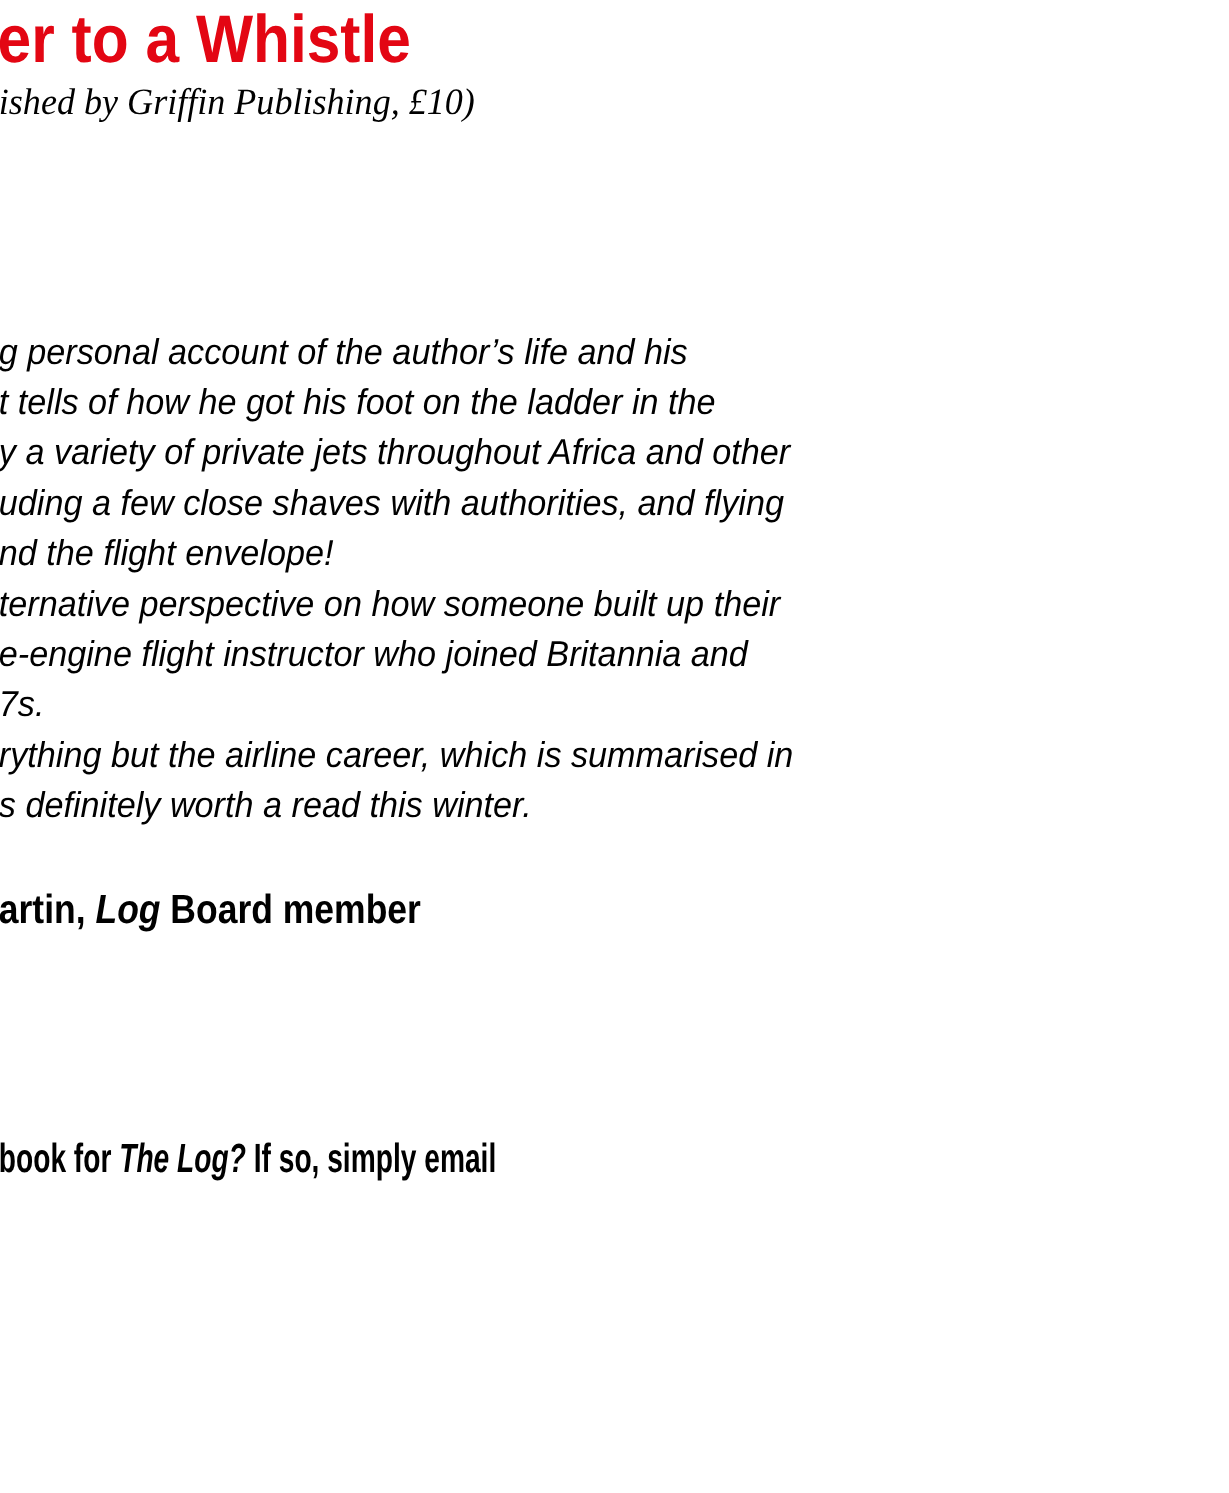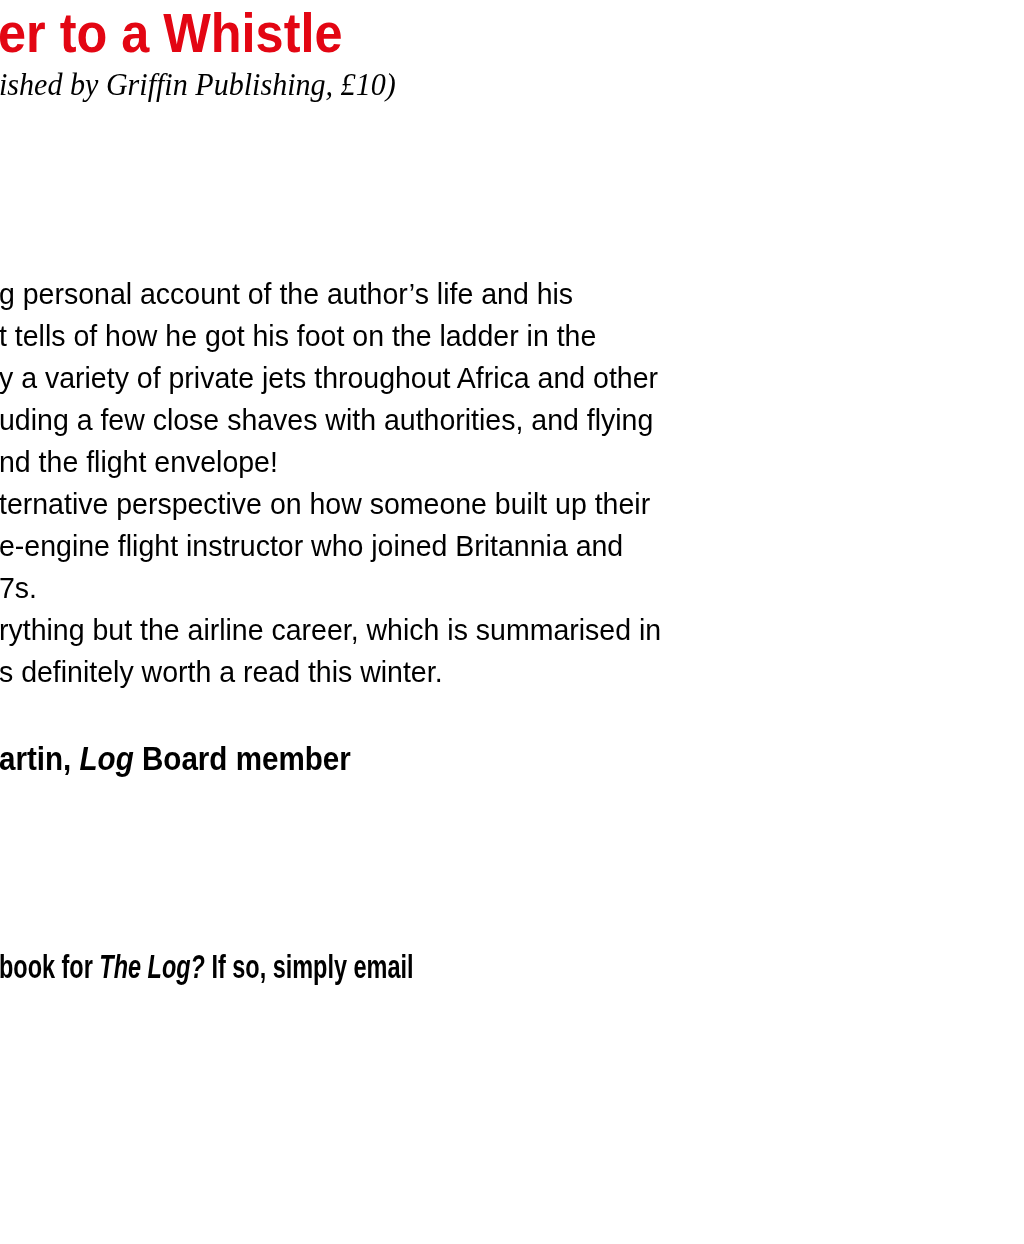--- a/index.html
+++ b/index.html
@@ -39,20 +39,21 @@
     font-size: 31px;
     line-height: 1;
     white-space: pre;
     transform: scaleX(0.97);
     transform-origin: left top;
   }
   .body-block {
     position: absolute;
     left: -1px;
     top: 273px;
+    font-style: italic;
   }
   .body-line {
     height: 42px;
     line-height: 42px;
     font-size: 30px;
     white-space: pre;
     transform: scaleX(0.95);
     transform-origin: left top;
   }
   .byline {

